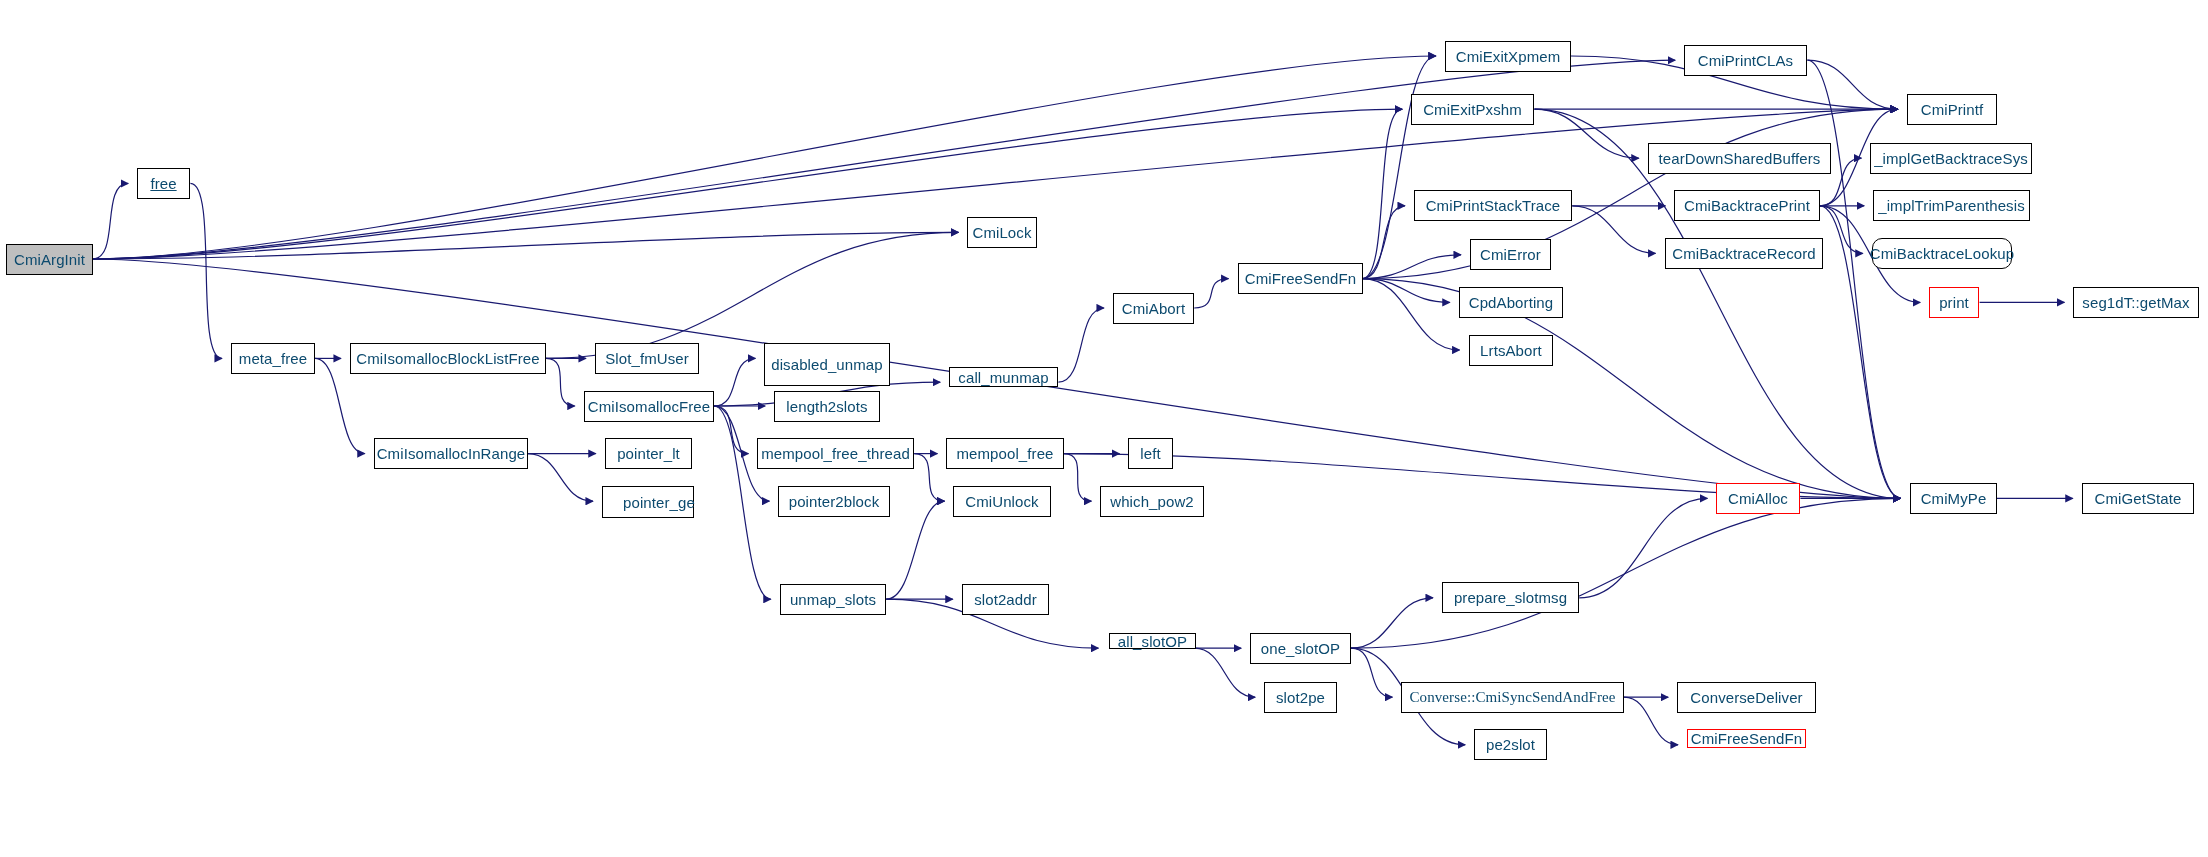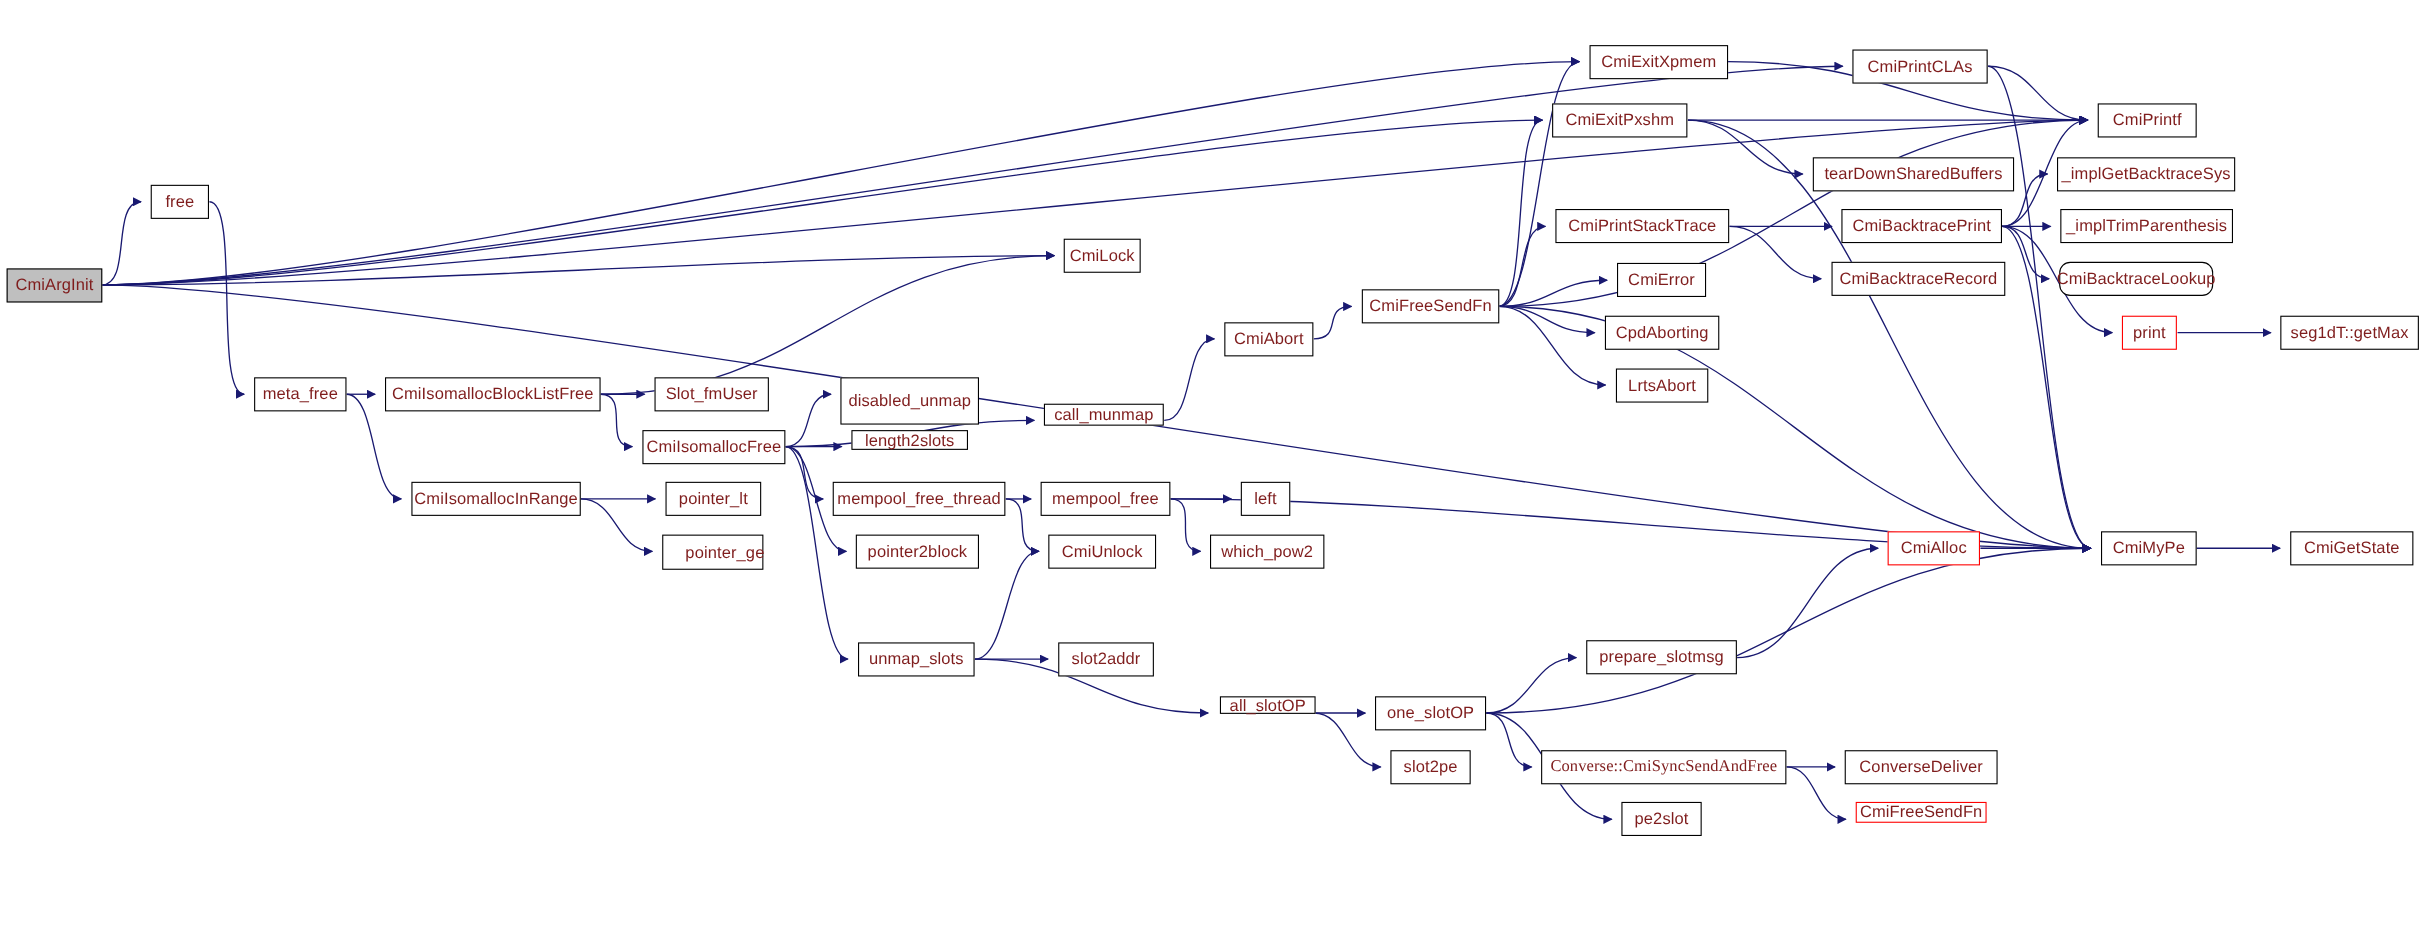--- a/index.html
+++ b/index.html
@@ -21,21 +21,21 @@
     top: 0;
     width: 2208px;
     height: 857px;
     pointer-events: none;
   }
   .node {
     position: absolute;
     box-sizing: border-box;
     border: 1px solid #000000;
     background: #ffffff;
-    color: #7f1d1d;
+    color: #0c4a6e;
     font-size: 15px;
     line-height: 1;
     display: flex;
     align-items: center;
     justify-content: center;
     white-space: nowrap;
     letter-spacing: 0.1px;
     z-index: 5;
   }
   .node.root {
@@ -120,28 +120,28 @@
         <path d="M 1819.9999999999998 205.79999999999998 C 1847.9999999999998 205.79999999999998, 1834.8 253.39999999999998, 1862.8 253.39999999999998" marker-end="url(#arrow)"></path>
         <path d="M 1819.9999999999998 205.79999999999998 C 1869.1399999999999 205.79999999999998, 1871.0599999999997 302.4, 1920.1999999999998 302.4" marker-end="url(#arrow)"></path>
         <path d="M 1819.9999999999998 205.79999999999998 C 1859.06 205.79999999999998, 1858.7399999999998 109.19999999999999, 1897.8 109.19999999999999" marker-end="url(#arrow)"></path>
         <path d="M 1819.9999999999998 205.79999999999998 C 1860.32 205.79999999999998, 1860.2799999999997 498.3999999999999, 1900.6 498.3999999999999" marker-end="url(#arrow)"></path>
         <path d="M 1979.6 302.4 L 2064.4 302.4" marker-end="url(#arrow)"></path>
         <path d="M 1996.3999999999999 498.3999999999999 L 2072.7999999999997 498.3999999999999" marker-end="url(#arrow)"></path>
       </g>
   </svg>
   <div id="node-layer">
       <div class="node root" style="left: 6px; top: 244px; width: 87px; height: 31px;">CmiArgInit</div>
-      <div class="node" style="left: 137px; top: 168px; width: 53px; height: 31px;">free</div>
+      <div class="node" style="left: 137px; top: 168px; width: 53px; height: 31px; text-decoration: underline;">free</div>
       <div class="node" style="left: 967px; top: 217px; width: 70px; height: 31px;">CmiLock</div>
       <div class="node" style="left: 231px; top: 343px; width: 84px; height: 31px;">meta_free</div>
       <div class="node" style="left: 350px; top: 343px; width: 196px; height: 31px;">CmiIsomallocBlockListFree</div>
       <div class="node" style="left: 595px; top: 343px; width: 104px; height: 31px;">Slot_fmUser</div>
       <div class="node" style="left: 764px; top: 343px; width: 126px; height: 43px;">disabled_unmap</div>
       <div class="node" style="left: 584px; top: 391px; width: 130px; height: 31px;">CmiIsomallocFree</div>
-      <div class="node" style="left: 774px; top: 391px; width: 106px; height: 18px;">length2slots</div>
+      <div class="node" style="left: 774px; top: 391px; width: 106px; height: 31px;">length2slots</div>
       <div class="node" style="left: 374px; top: 438px; width: 154px; height: 31px;">CmiIsomallocInRange</div>
       <div class="node" style="left: 605px; top: 438px; width: 87px; height: 31px;">pointer_lt</div>
       <div class="node" style="left: 602px; top: 486px; width: 92px; height: 32px; padding-left: 22px;">pointer_ge</div>
       <div class="node" style="left: 757px; top: 438px; width: 157px; height: 31px;">mempool_free_thread</div>
       <div class="node" style="left: 778px; top: 486px; width: 112px; height: 31px;">pointer2block</div>
       <div class="node" style="left: 946px; top: 438px; width: 118px; height: 31px;">mempool_free</div>
       <div class="node" style="left: 953px; top: 486px; width: 98px; height: 31px;">CmiUnlock</div>
       <div class="node" style="left: 1128px; top: 438px; width: 45px; height: 31px;">left</div>
       <div class="node" style="left: 1100px; top: 486px; width: 104px; height: 31px;">which_pow2</div>
       <div class="node" style="left: 949px; top: 367px; width: 109px; height: 20px;">call_munmap</div>

